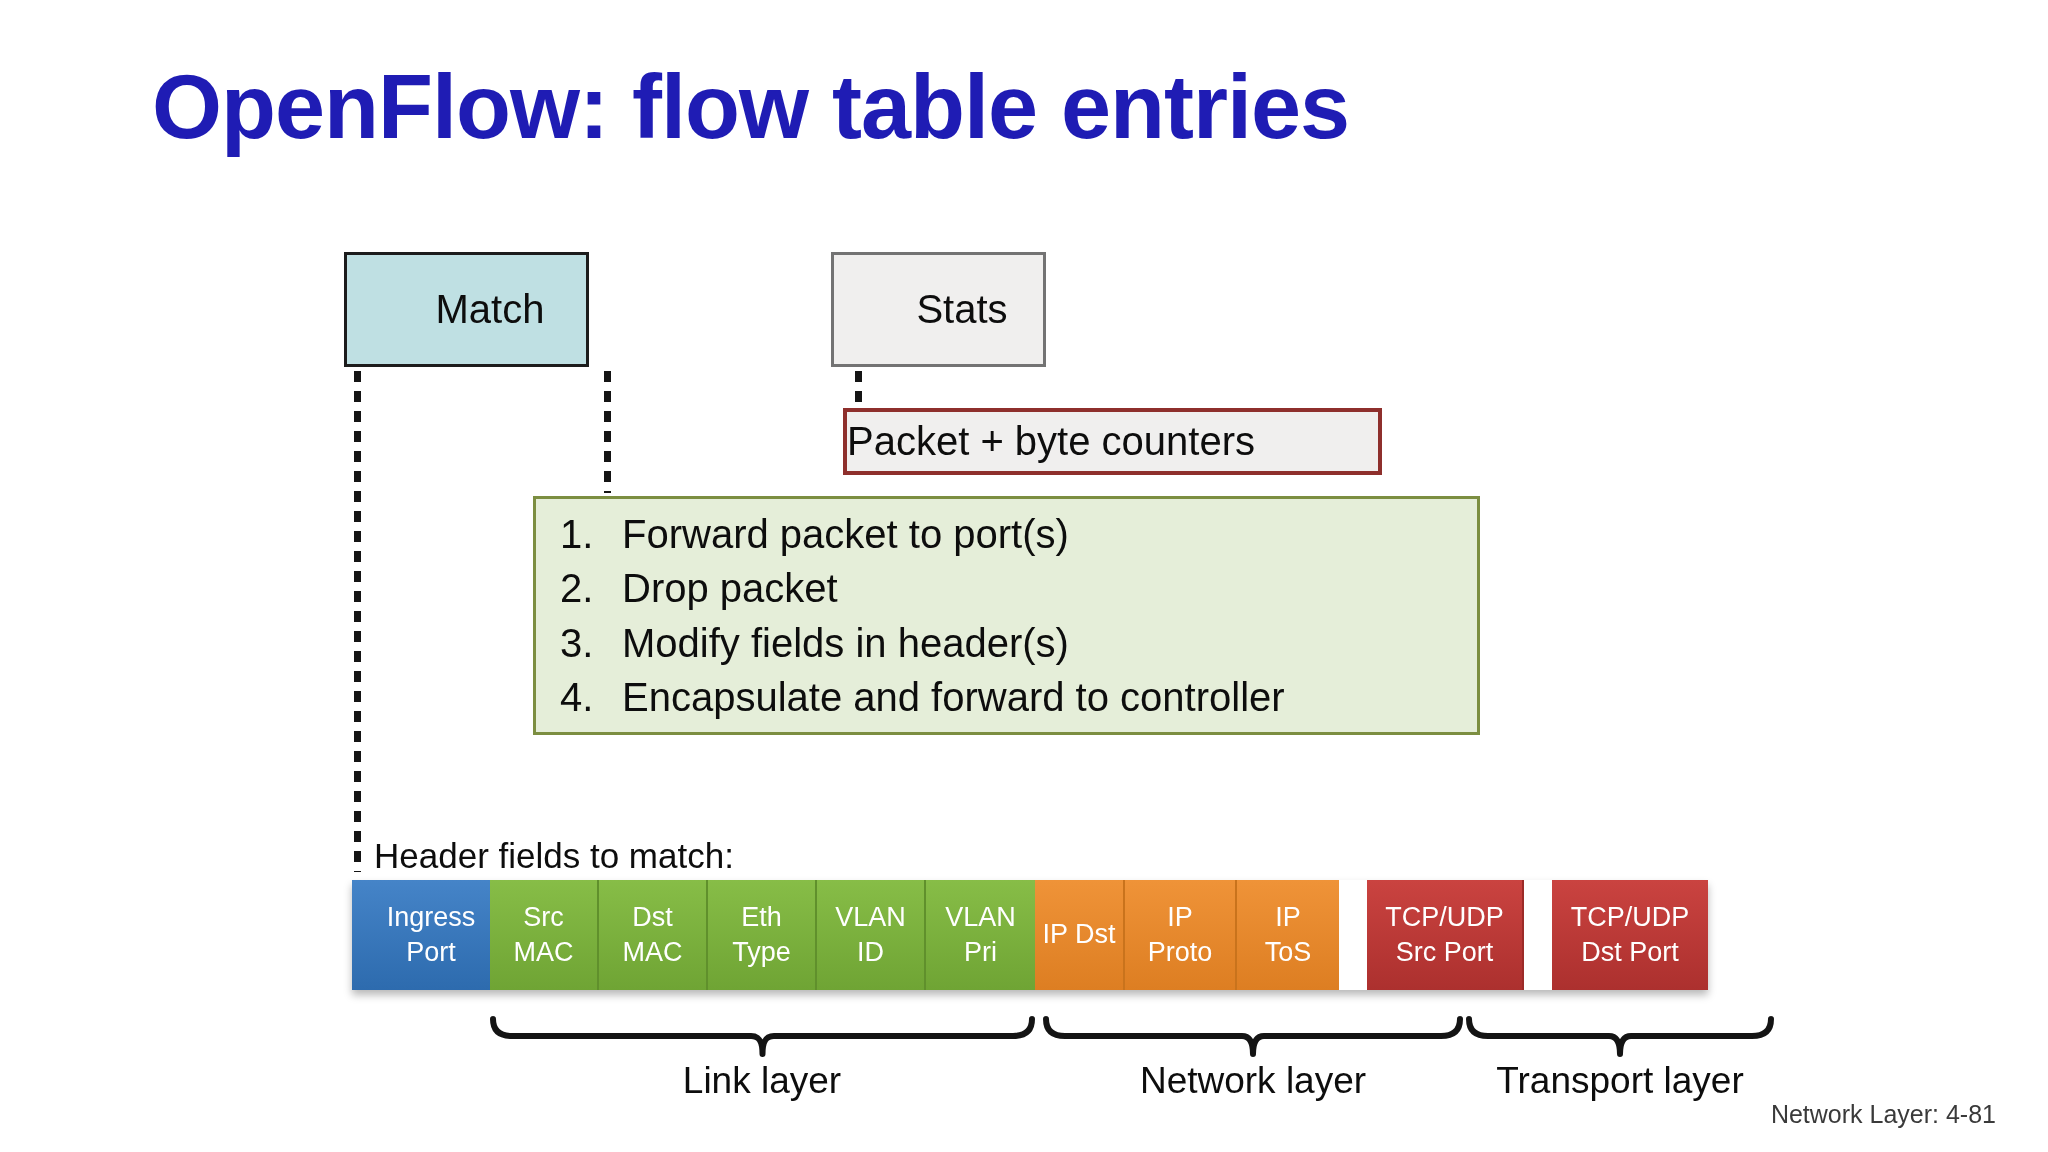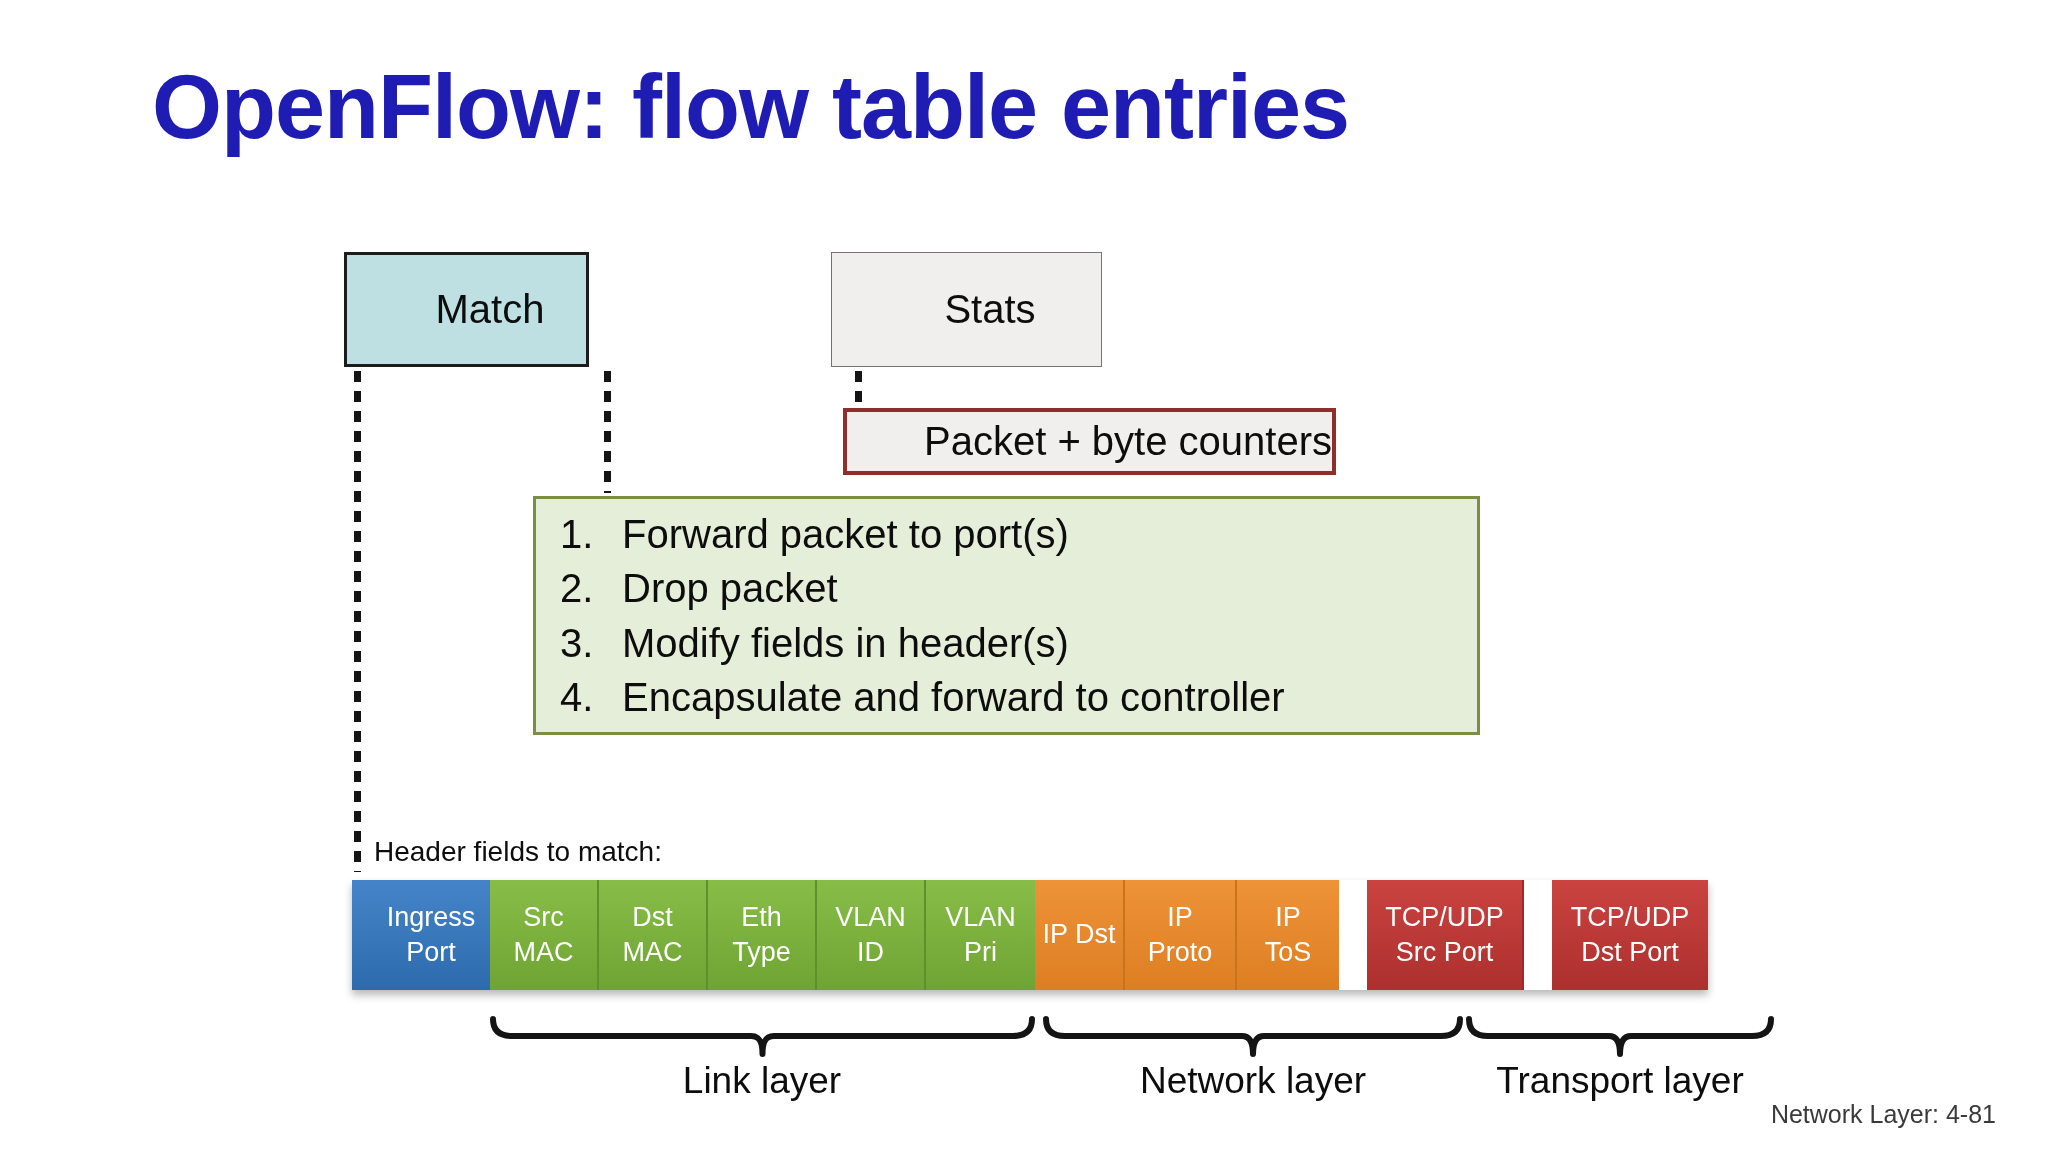--- a/index.html
+++ b/index.html
@@ -28,57 +28,57 @@
   .ftbox {
     top: 252px; height: 115px;
     box-sizing: border-box;
     display: flex; align-items: center; justify-content: center;
     font-size: 40px;
     color: #0d0d0d;
     padding-left: 47px;
   }
   .ftbox.match  { left: 344px; width: 245px; background: #bfe0e3; border: 3px solid #1c1c1c; z-index: 3; }
   .ftbox.action { left: 586px; width: 248px; background: #e5eed9; border: 3px solid #7c8e41; z-index: 2; }
-  .ftbox.stats  { left: 831px; width: 271px; background: #f0efee; border: 1px solid #737373; z-index: 1; }
+  .ftbox.stats  { left: 831px; width: 215px; background: #f0efee; border: 3px solid #737373; z-index: 1; }
 
   
   .dotline {
     width: 7px;
     background: repeating-linear-gradient(to bottom, #141414 0px, #141414 11px, transparent 11px, transparent 20px);
   }
   .dot-match  { left: 354px; top: 371px; height: 501px; }
   .dot-action { left: 604px; top: 371px; height: 122px; }
   .dot-stats  { left: 855px; top: 371px; height: 34px; }
 
   
   .counters {
-    left: 843px; top: 408px; width: 493px; height: 67px;
+    left: 843px; top: 408px; width: 539px; height: 67px;
     box-sizing: border-box;
     background: #f0efee;
     border: 4px solid #8e2f2c;
-    display: flex; align-items: center; justify-content: flex-end;
+    display: flex; align-items: center; justify-content: flex-start;
     font-size: 40px;
     color: #0d0d0d;
   }
 
   
   .actionsbox {
     left: 533px; top: 496px; width: 947px; height: 239px;
     box-sizing: border-box;
     background: #e5eed9;
     border: 3px solid #7c8e41;
     display: flex; flex-direction: column;
     justify-content: space-around;
     padding: 8px 10px 8px 24px;
   }
   .actionrow { display: flex; font-size: 40px; color: #0d0d0d; line-height: 1.1; }
   .actionnum { width: 62px; flex: 0 0 62px; }
 
   
-  .hfheading { left: 374px; top: 836px; font-size: 28px; color: #0d0d0d; white-space: nowrap; }
+  .hfheading { left: 374px; top: 836px; font-size: 35px; color: #0d0d0d; white-space: nowrap; }
 
   
   .fieldrow {
     left: 352px; top: 880px; height: 110px;
     display: flex;
     box-shadow: 0 5px 8px rgba(0,0,0,0.28);
   }
   .cell {
     box-sizing: border-box;
     display: flex; flex-direction: column;

